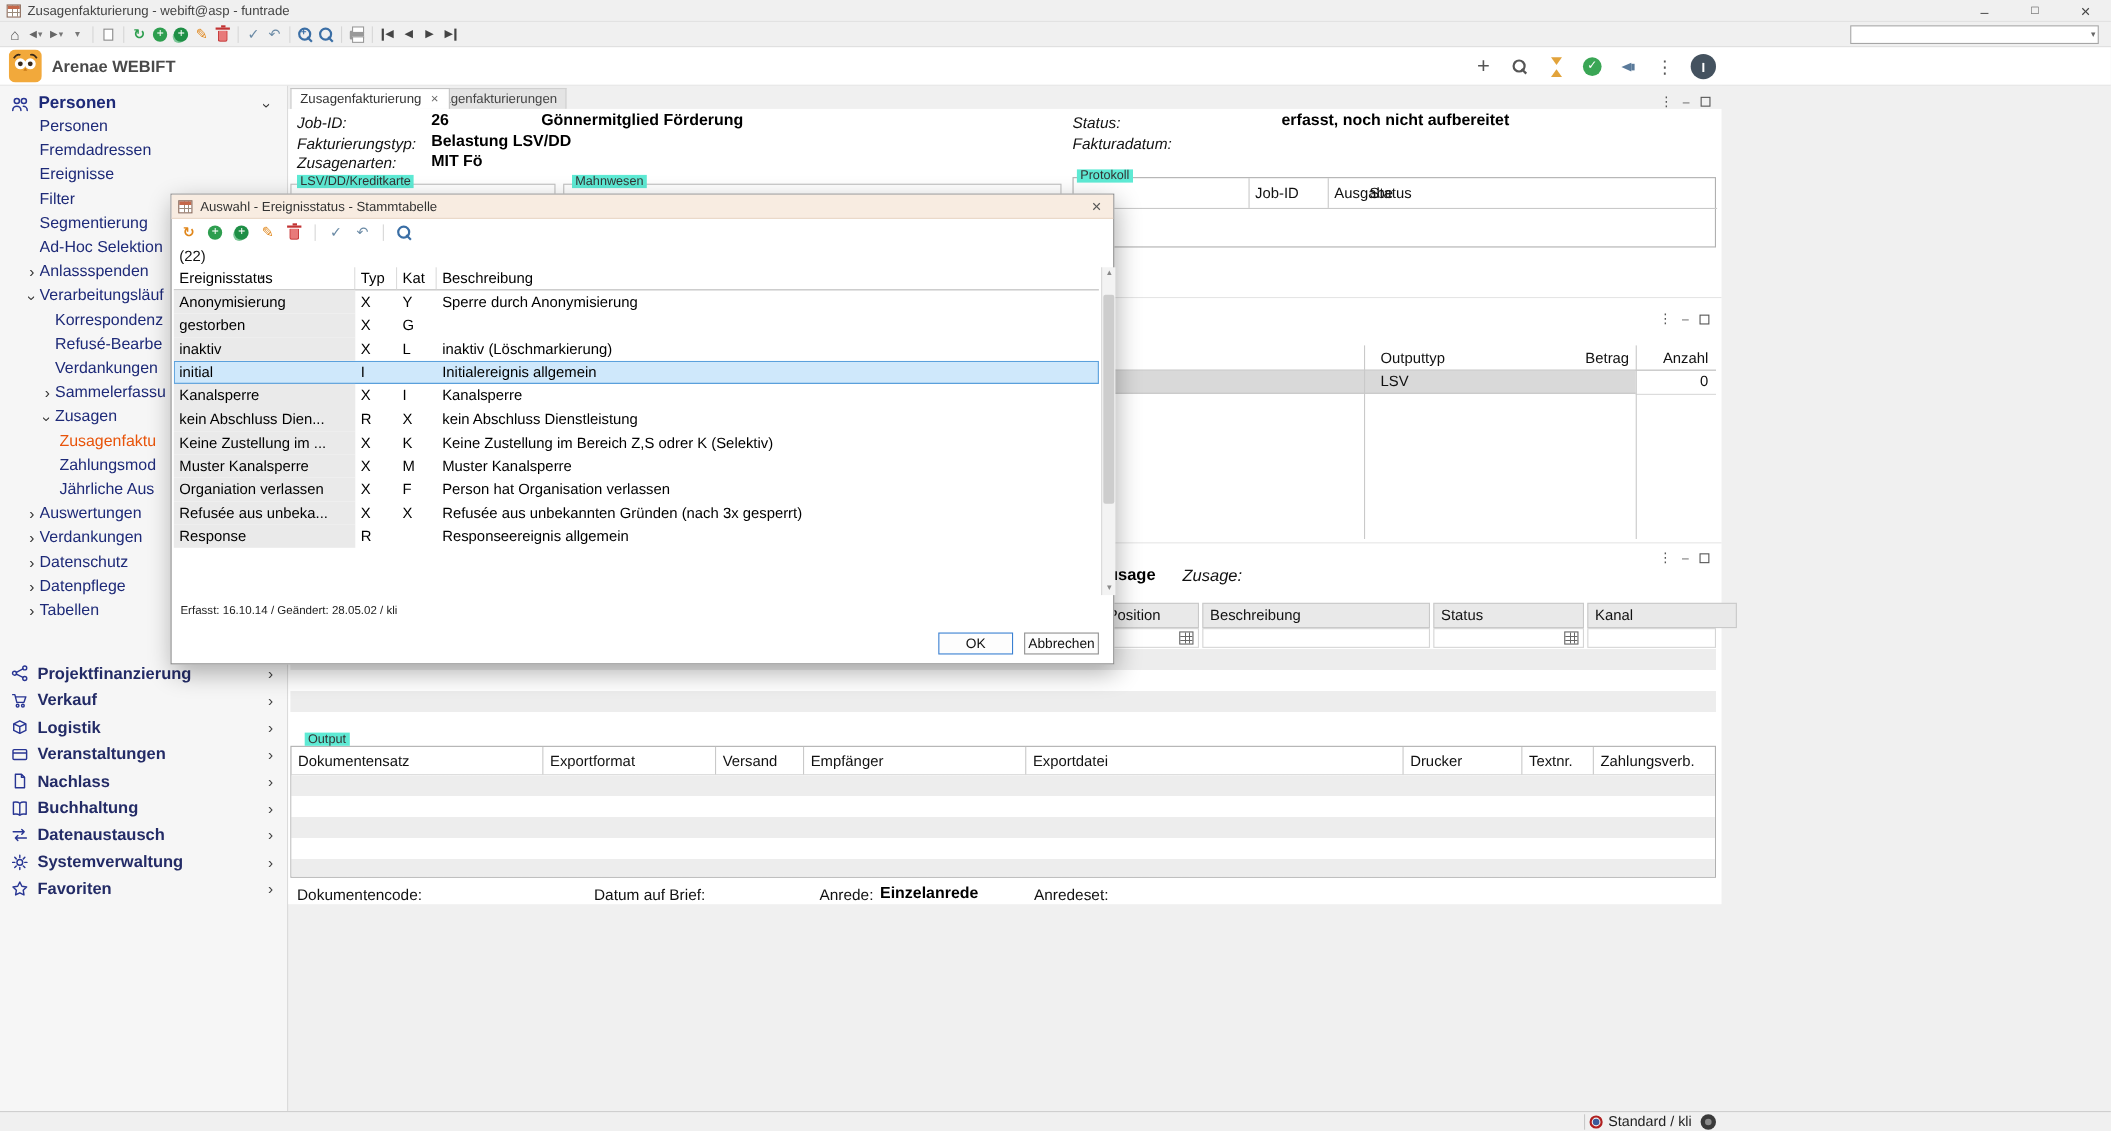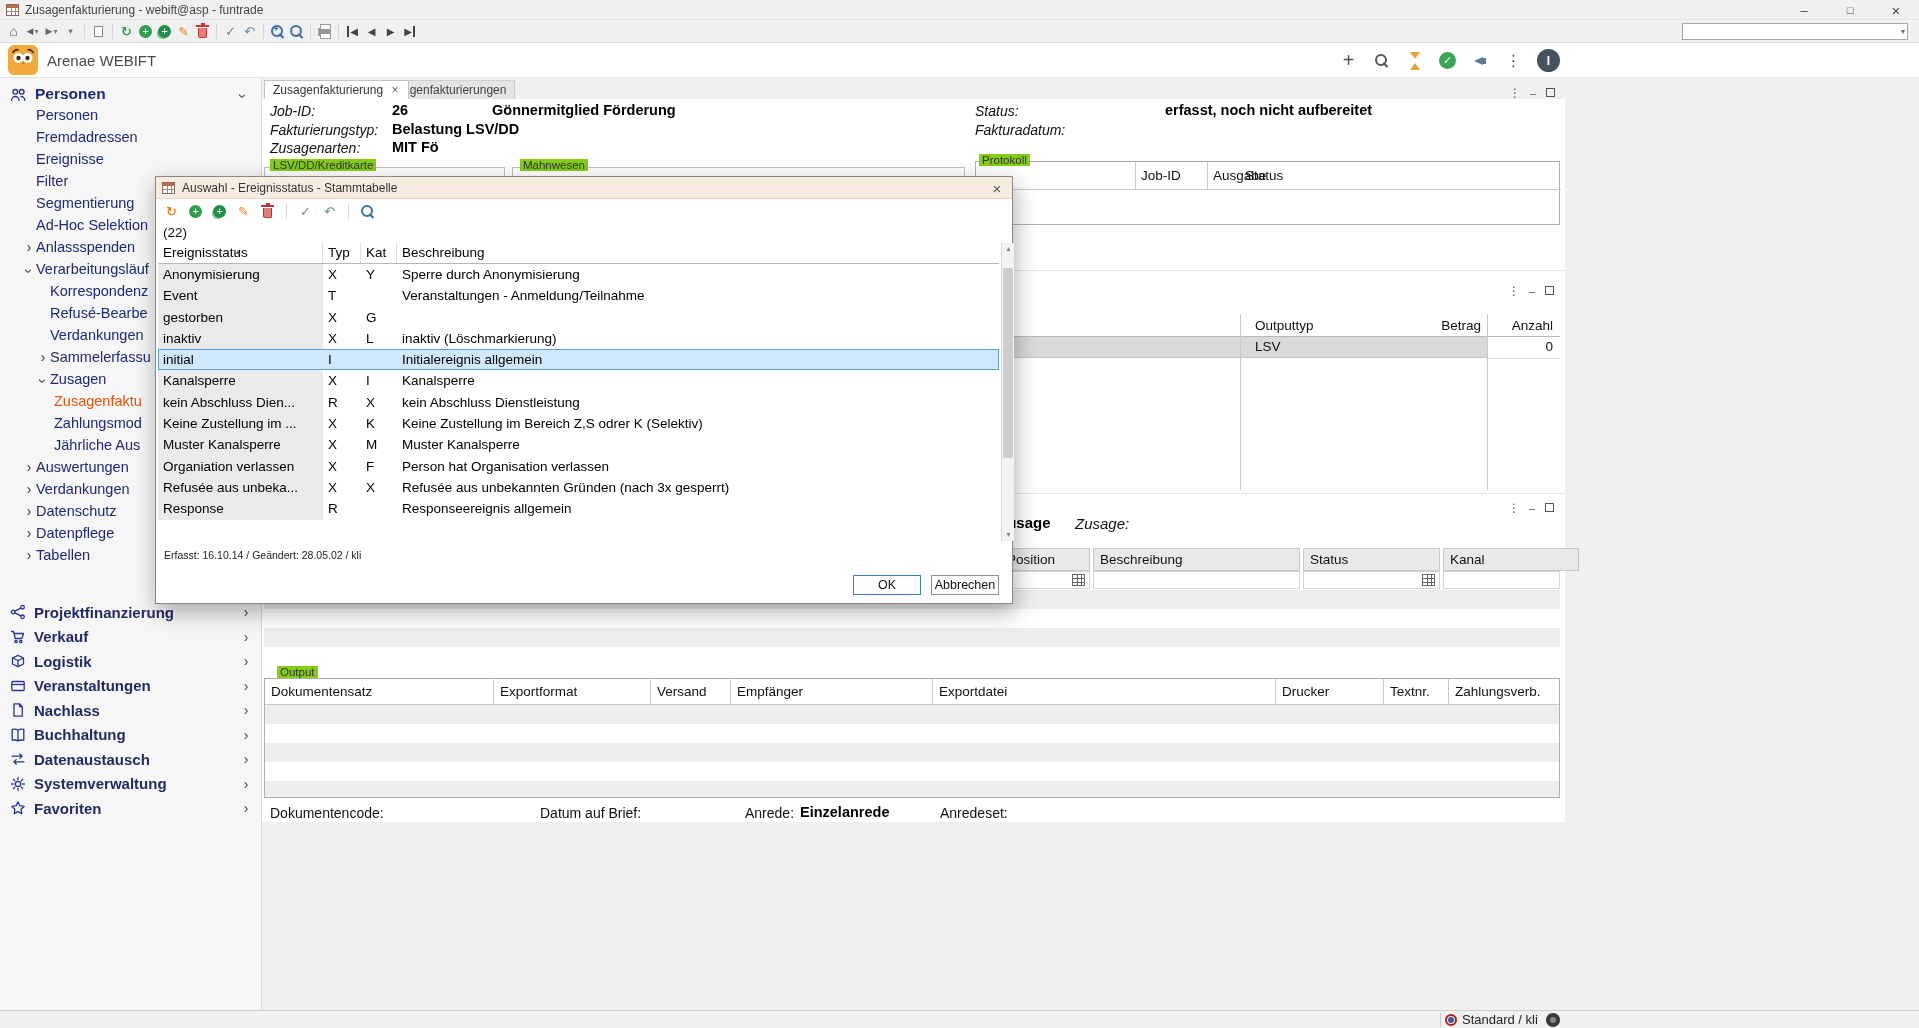--- a/index.html
+++ b/index.html
@@ -51,21 +51,21 @@
 .gi-print i::after{content:'';position:absolute;left:2px;top:5px;width:9px;height:4px;background:#fff;border:1px solid #999}
 .gi-first::before{content:'◀';font-size:10px;color:#444;border-left:2px solid #444;padding-left:1px}
 .gi-prev::before{content:'◀';font-size:10px;color:#444}
 .gi-next::before{content:'▶';font-size:10px;color:#444}
 .gi-last::before{content:'▶';font-size:10px;color:#444;border-right:2px solid #444;padding-right:1px}
 .tb-combo{position:absolute;right:11px;top:3px;width:226px;height:17px;background:#fff;border:1px solid #a6a6a6;font-size:12px;padding:0 14px 0 4px;font-family:inherit}
 .tb-combo-arrow{position:absolute;right:14px;top:7px;font-size:8px;color:#666;pointer-events:none}
 
 
 .appheader{position:absolute;left:0;top:43px;width:1919px;height:35px;background:#fff;border-bottom:1px solid #e3e3e3;display:flex;align-items:center}
-.brand{font-size:15px;font-weight:normal;color:#4a4a4a;margin-left:9px}
+.brand{font-size:15px;font-weight:bold;color:#4a4a4a;margin-left:9px}
 .hicons{position:absolute;right:359px;top:0;height:35px;display:flex;align-items:center;gap:14px}
 .hplus::before{content:'+';font-size:20px;font-weight:300;color:#555}
 .gi-hour i{display:flex;flex-direction:column;align-items:center}
 .gi-hour i::before{content:'';border:5px solid transparent;border-top:7px solid #e2a33b;margin-bottom:-3px}
 .gi-hour i::after{content:'';border:5px solid transparent;border-bottom:7px solid #e2a33b;margin-top:-3px}
 .gi-checkc i{display:inline-block;width:17px;height:17px;border-radius:50%;background:#3aa655;color:#fff;font-size:11px;line-height:17px;text-align:center}
 .gi-checkc i::before{content:'✓'}
 .gi-mega i{position:relative;display:inline-block;width:14px;height:12px}
 .gi-mega i::before{content:'';position:absolute;left:0;top:2px;border-top:4px solid transparent;border-bottom:4px solid transparent;border-right:9px solid #5a7a9a}
 .gi-mega i::after{content:'';position:absolute;left:9px;top:3px;width:3px;height:6px;background:#5a7a9a}
@@ -104,21 +104,21 @@
 .tclose::before{content:'×'}
 .pctrl{position:absolute;display:flex;align-items:center;gap:10px}
 .pc-dots::before{content:'⋮';font-size:12px;color:#555;letter-spacing:-1px}
 .pc-min::before{content:'–';font-size:11px;color:#555}
 .pc-max{width:9px;height:9px;border:1px solid #555}
 
 
 .pane{position:absolute;left:262px;top:99px;width:1303px;height:723px;background:#fff}
 .lab{position:absolute;font-style:italic;font-size:14px;color:#111;white-space:nowrap}
 .val{position:absolute;font-weight:bold;font-size:14.5px;color:#000;white-space:nowrap}
-.legend{position:absolute;font-size:11.5px;color:#333;background:#84cc16;padding:0 3px;white-space:nowrap;z-index:1}
+.legend{position:absolute;font-size:11.5px;color:#333;background:#5eead4;padding:0 3px;white-space:nowrap;z-index:1}
 .gbox{position:absolute;border:1px solid #c0c0c0}
 .fieldbox{position:absolute;border:1px solid #b0b0b0;background:#fff}
 .colhead{position:absolute;font-size:13.5px;color:#111;white-space:nowrap}
 .vline{position:absolute;width:1px;background:#c9c9c9}
 .hline{position:absolute;height:1px;background:#c9c9c9}
 .stripes{position:absolute;background:repeating-linear-gradient(180deg,#ededed 0 19px,#ffffff 19px 38px)}
 .zcell{position:absolute;height:23px;background:#e9e9e9;border:1px solid #c9c9c9;font-size:13.5px;color:#111;line-height:21px;padding-left:6px;white-space:nowrap;overflow:hidden}
 .fcell{position:absolute;height:18px;background:#fff;border:1px solid #d5d5d5}
 .grid-cell-icon{position:absolute;width:13px;height:12px;border:1px solid #666;background-color:#fff;cursor:pointer;
 background-image:linear-gradient(to right,transparent 0 4px,#666 4px 5px,transparent 5px 8px,#666 8px 9px,transparent 9px),
@@ -574,26 +574,20 @@
   <div class="dlg-rows">
 
 
       <div class="dlg-row">
         <span class="dcell c-status">Anonymisierung</span>
         <span class="dcell c-typ">X</span>
         <span class="dcell c-kat">Y</span>
         <span class="dcell c-besch">Sperre durch Anonymisierung</span>
       </div>
 
-      <div class="dlg-row">
-        <span class="dcell c-status">Event</span>
-        <span class="dcell c-typ">T</span>
-        <span class="dcell c-kat"></span>
-        <span class="dcell c-besch">Veranstaltungen - Anmeldung/Teilnahme</span>
-      </div>
 
       <div class="dlg-row">
         <span class="dcell c-status">gestorben</span>
         <span class="dcell c-typ">X</span>
         <span class="dcell c-kat">G</span>
       </div>
 
       <div class="dlg-row">
         <span class="dcell c-status">inaktiv</span>
         <span class="dcell c-typ">X</span>

